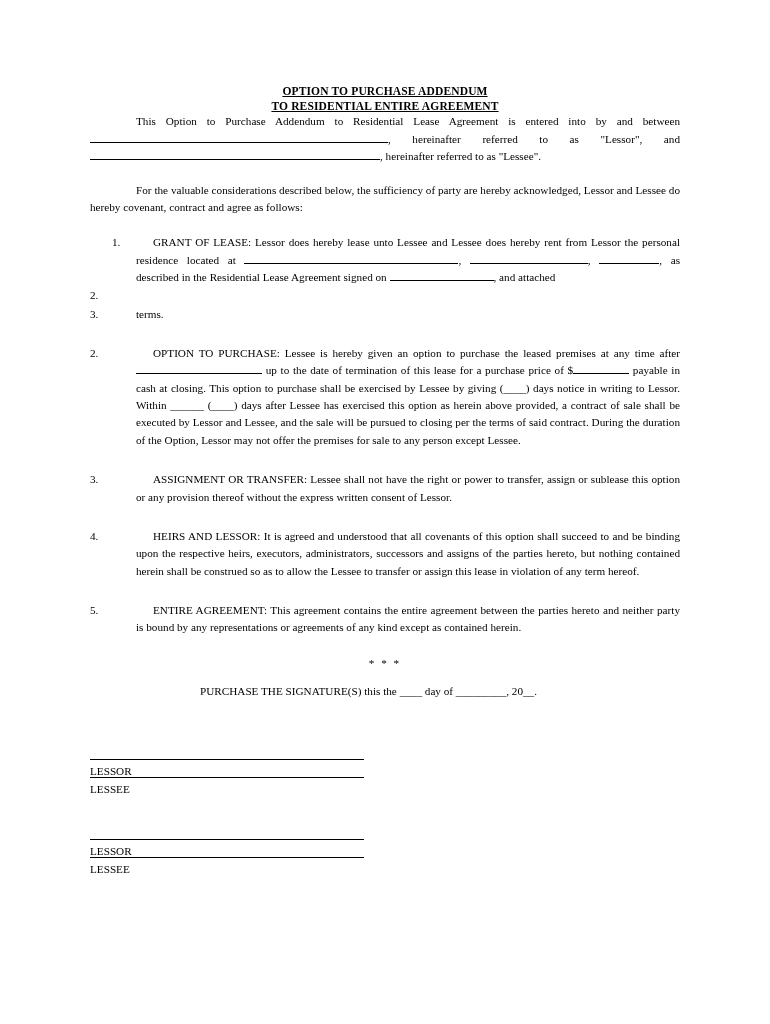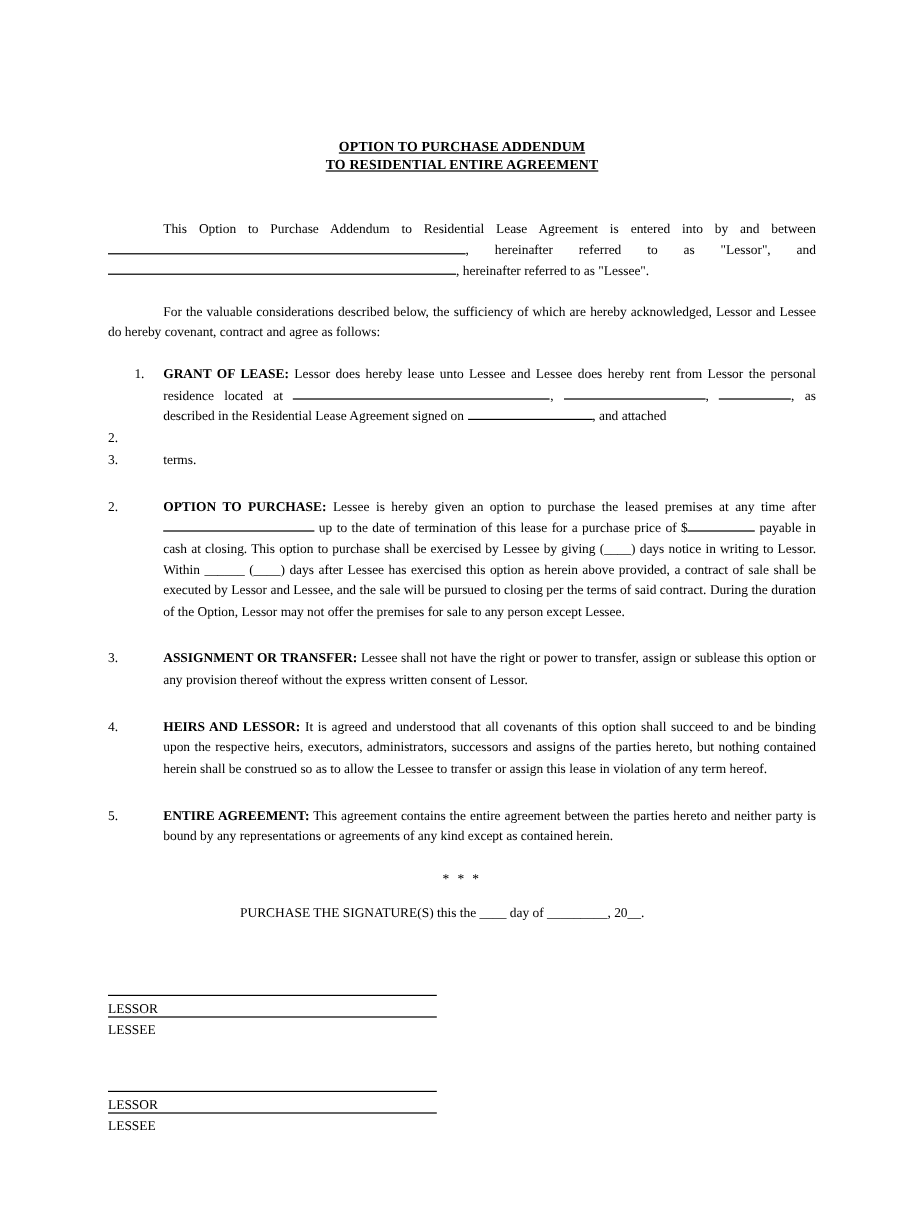--- a/index.html
+++ b/index.html
@@ -16,31 +16,30 @@
   }
   .page {
     position: relative;
     width: 770px;
     height: 1024px;
     box-sizing: border-box;
     padding: 0 90px;
   }
   .title-block {
     text-align: center;
-    margin-top: 116px;
+    margin-top: 84px;
     line-height: 1.28;
   }
   .title-line {
     font-weight: bold;
     font-size: 11.5px;
     text-decoration: underline;
     letter-spacing: 0.15px;
   }
   .intro {
-    margin-top: 38px;
     font-size: 11.2px;
     line-height: 1.55;
     text-align: justify;
   }
   .intro .indent {
     display: inline-block;
     width: 46px;
   }
   .fill {
     display: inline-block;
@@ -70,21 +69,22 @@
     padding-left: 22px;
   }
   .clause .num.flush {
     padding-left: 0;
   }
   .clause .body {
     flex: 1 1 auto;
     text-align: justify;
   }
   .clause b {
-    font-weight: bold;
+    font-weight: normal;
+    margin-left: 17px;
   }
   .sub-num {
     display: flex;
     font-size: 11.2px;
     line-height: 1.55;
     margin-top: 1px;
   }
   .sub-num .num {
     width: 46px;
     flex: 0 0 46px;
@@ -138,21 +138,21 @@
     <div class="title-line">TO RESIDENTIAL ENTIRE AGREEMENT</div>
   </div>
 
   <div class="intro">
     <span class="indent"></span><span>This Option to Purchase Addendum to Residential Lease Agreement is entered into by and between</span>
     <span class="fill" style="width:298px;"></span><span>, hereinafter referred to as "Lessor", and</span>
     <span class="fill" style="width:290px;"></span><span>, hereinafter referred to as "Lessee".</span>
   </div>
 
   <div class="para">
-    <span class="indent"></span><span>For the valuable considerations described below, the sufficiency of which are hereby acknowledged, Lessor and Lessee do hereby covenant, contract and agree as follows:</span>
+    <span class="indent"></span><span>For the valuable considerations described below, the sufficiency of party are hereby acknowledged, Lessor and Lessee do hereby covenant, contract and agree as follows:</span>
   </div>
 
   <div class="clause">
     <div class="num">1.</div>
     <div class="body">
       <b>GRANT OF LEASE:</b><span> Lessor does hereby lease unto Lessee and Lessee does hereby rent from Lessor the personal residence located at</span>
       <span class="fill" style="width:214px;"></span>,
       <span class="fill" style="width:118px;"></span>,
       <span class="fill" style="width:60px;"></span><span>, as described in the Residential Lease Agreement signed on</span>
       <span class="fill" style="width:104px;"></span><span>, and  attached</span>

